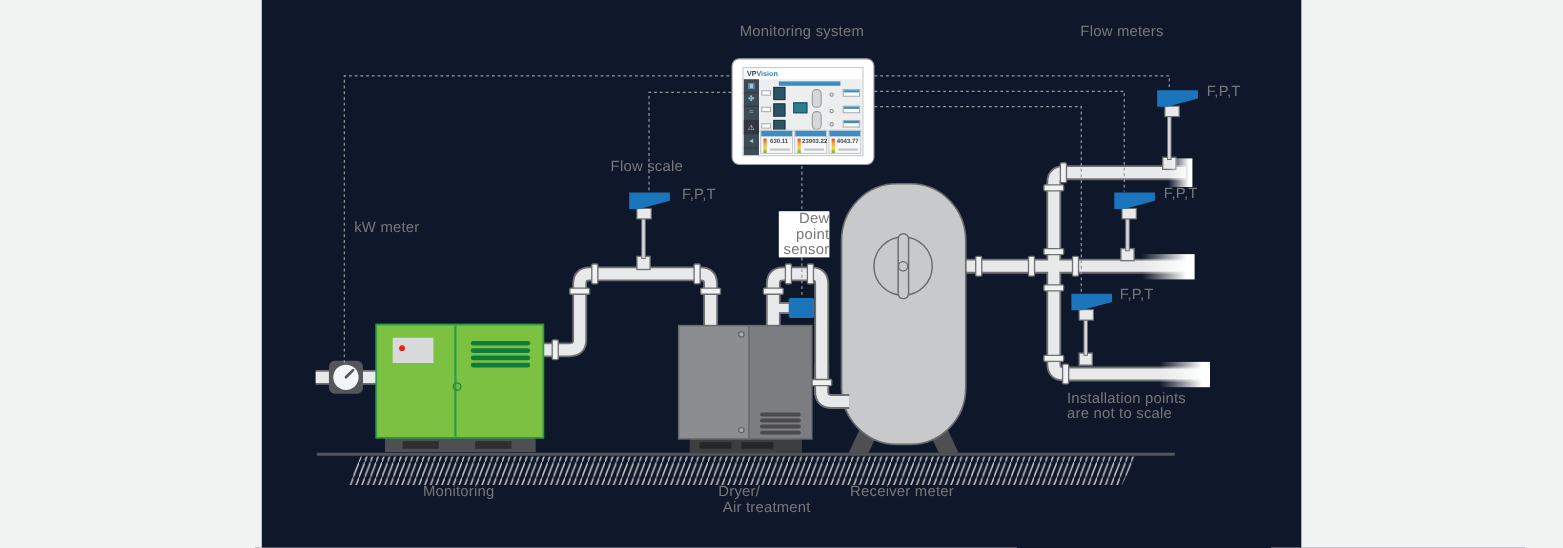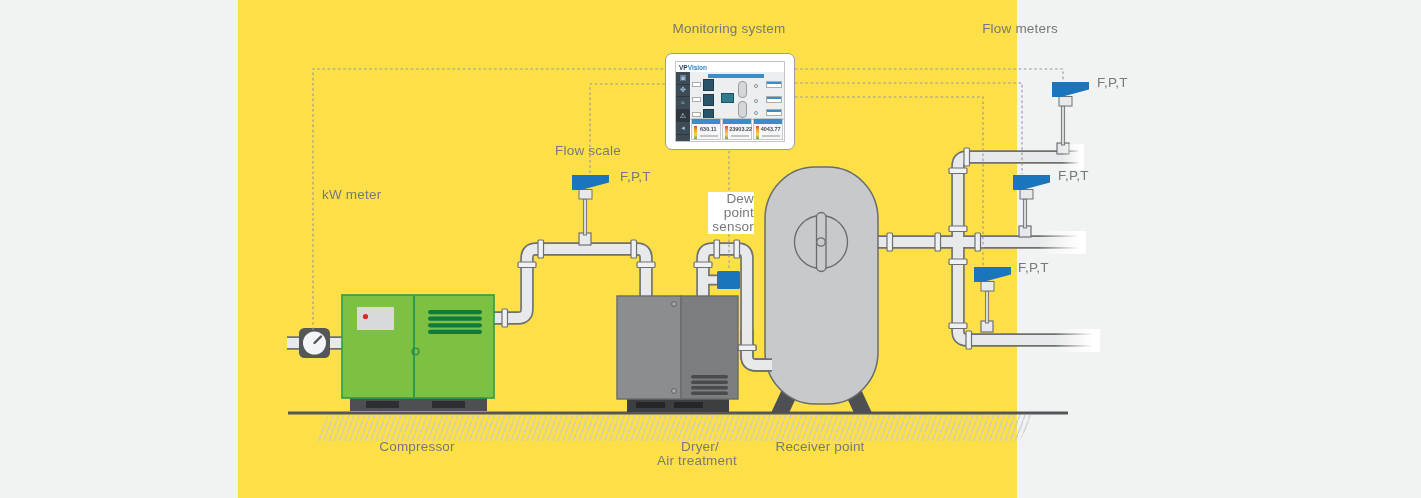--- a/index.html
+++ b/index.html
@@ -3,22 +3,22 @@
 <meta charset="utf-8">
 <style>
   html,body{margin:0;padding:0;}
   body{
     width:1421px;height:498px;
     background:#F1F2F2;
     font-family:"Liberation Sans", sans-serif;
     position:relative;overflow:hidden;
   }
   .canvas{
-    position:absolute;left:238px;top:0;width:779px;height:498px;
-    background:#fde047;
+    position:absolute;left:238px;top:0;width:945px;height:498px;
+    background:#0f172a;
   }
   .layer{position:absolute;left:0;top:0;}
   
   .lbl{
     position:absolute;color:#77787B;font-size:13.5px;line-height:14px;
     letter-spacing:.2px;white-space:nowrap;
   }
   .lbl.center{transform:translateX(-50%);text-align:center;}
   .lbl.wrap{white-space:normal;}
   
@@ -272,23 +272,24 @@
           <div class="stat-v">4043.77</div>
           <div class="stat-u"></div>
         </div>
       </div>
     </div>
   </div>
 
   <div class="lbl center" style="left:491px;top:22px;">Monitoring system</div>
   <div class="lbl center" style="left:782px;top:22px;">Flow meters</div>
   <div class="lbl center" style="left:350px;top:144px;">Flow scale</div>
-  <div class="lbl" style="left:84px;top:188px;">kW meter</div>
+  <div class="lbl" style="left:84px;top:200px;">kW meter</div>
   <div class="lbl center wrap" style="left:493px;top:192px;width:46px;background:#fff;text-align:right;">Dew point sensor</div>
   <div class="lbl" style="left:382px;top:170px;">F,P,T</div>
   <div class="lbl" style="left:859px;top:76px;">F,P,T</div>
   <div class="lbl" style="left:820px;top:169px;">F,P,T</div>
   <div class="lbl" style="left:780px;top:261px;">F,P,T</div>
-  <div class="lbl center" style="left:179px;top:440px;">Compressor</div>
-  <div class="lbl center" style="left:434px;top:440px;margin-left:28px;">Dryer/</div>
+  <div class="lbl wrap" style="left:732px;top:355px;width:116px;">Installation points are not to scale</div>
+  <div class="lbl center" style="left:179px;top:440px;">Monitoring</div>
+  <div class="lbl center" style="left:434px;top:440px;">Dryer/</div>
   <div class="lbl center" style="left:459px;top:454px;">Air treatment</div>
-  <div class="lbl center" style="left:582px;top:440px;">Receiver point</div>
+  <div class="lbl center" style="left:582px;top:440px;">Receiver meter</div>
 </div>
 
 </body></html>

